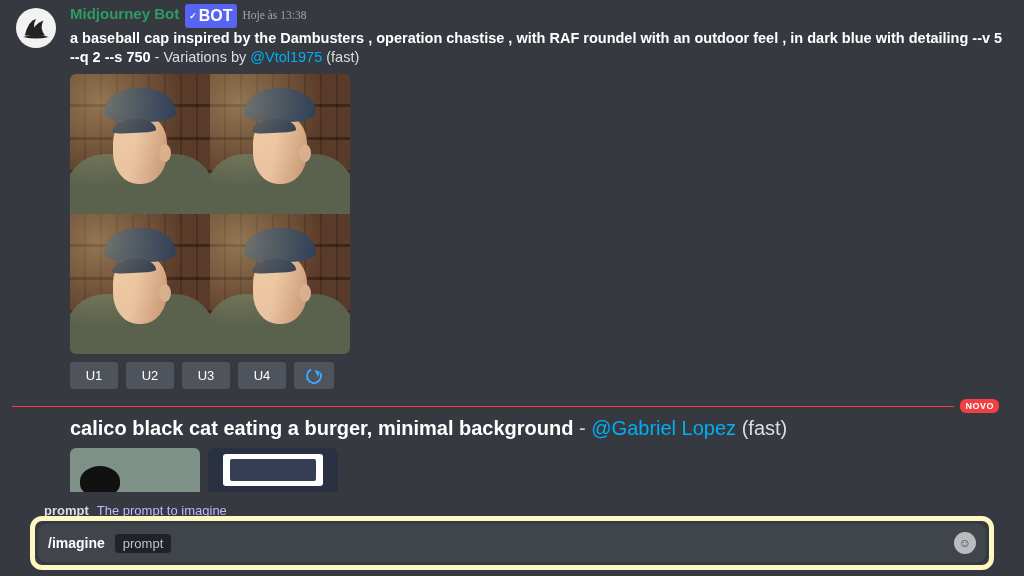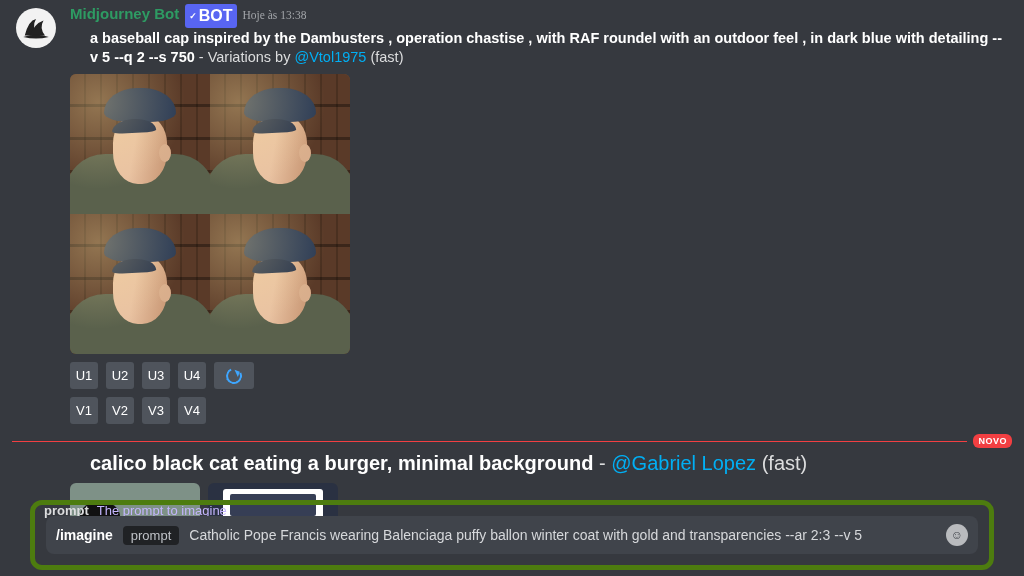--- a/index.html
+++ b/index.html
@@ -53,21 +53,20 @@
     color: #a3a6aa;
     font-size: 11.5px;
     font-weight: 500;
     font-family: Liberation Serif, serif;
   }
   .prompt-line {
     font-size: 14.5px;
     line-height: 1.35;
     color: #dcddde;
     margin-top: 1px;
-    margin-left: 20px;
   }
   .prompt-line .bold { font-weight: 700; color: #ffffff; }
   .prompt-line .dash { color: #dcddde; }
   .prompt-line .mention { color: #00aff4; font-weight: 500; }
   .prompt-line .mode { color: #dcddde; }
   .image-grid {
     margin-top: 6px;
     width: 280px; height: 280px;
     border-radius: 6px;
     overflow: hidden;
@@ -132,21 +131,21 @@
   .tile:nth-child(2) .cap,
   .tile:nth-child(2) .brim { transform-origin:center; }
   .button-row {
     display: flex; gap: 8px;
     margin-top: 8px;
   }
   .dbtn {
     background: #4f545c;
     color: #fff;
     font-size: 13px;
-    width: 28px;
+    width: 48px;
     height: 27px;
     border: none;
     border-radius: 3px;
     cursor: pointer;
     display:flex; align-items:center; justify-content:center;
   }
   .dbtn.icon { width:40px; }
   .refresh-icon {
     width:16px; height:16px; border:2px solid #3ea6ff;
     border-top-color: transparent;
@@ -154,21 +153,21 @@
     position:relative;
     transform: rotate(20deg);
   }
   .refresh-icon::after{
     content:""; position:absolute; top:-4px; right:-2px;
     border:4px solid transparent; border-bottom-color:#3ea6ff;
     transform: rotate(45deg);
   }
   .divider-row {
     position: relative;
-    margin: 10px 12px 2px 12px;
+    margin: 10px 25px 2px 12px;
     height: 14px;
     display:flex; align-items:center;
   }
   .divider-line {
     flex:1; height:1px; background:#f23f42;
   }
   .divider-pill {
     background:#f23f42; color:#fff; font-size:9px; font-weight:800;
     padding:2px 5px; border-radius:6px; margin-left:6px;
     letter-spacing:0.5px;
@@ -207,23 +206,23 @@
     position:absolute; left:44px; bottom:58px;
     font-size:13px;
     display:flex; align-items:center; gap:8px;
   }
   .hint-label { font-weight:700; color:#dcddde; }
   .hint-desc { color:#c4b5fd; }
 
   .input-wrap {
     position:absolute;
     left:30px; right:30px; bottom:6px;
-    border: 5px solid #4d7c0f;
+    border: 5px solid #fef9c3;
     border-radius: 12px;
-    padding: 11px;
+    padding: 3px;
   }
   .input-bar {
     background:#40444b;
     border-radius:8px;
     height:38px;
     display:flex; align-items:center;
     padding: 0 10px;
     gap:10px;
   }
   .cmd { color:#fff; font-weight:600; font-size:14px; }
@@ -309,26 +308,20 @@
 
     <div class="button-row">
       <button class="dbtn">U1</button>
       <button class="dbtn">U2</button>
       <button class="dbtn">U3</button>
       <button class="dbtn">U4</button>
       <button class="dbtn icon">
         <span class="refresh-icon"></span>
       </button>
     </div>
-    <div class="button-row">
-      <button class="dbtn">V1</button>
-      <button class="dbtn">V2</button>
-      <button class="dbtn">V3</button>
-      <button class="dbtn">V4</button>
-    </div>
   </div>
 </div>
 
 <div class="divider-row">
   <div class="divider-line"></div>
   <div class="divider-pill">NOVO</div>
 </div>
 
 <div class="second-msg">
   <div class="prompt-line">
@@ -342,17 +335,16 @@
 
 <div class="hint-row">
   <span class="hint-label">prompt</span>
   <span class="hint-desc">The prompt to imagine</span>
 </div>
 
 <div class="input-wrap">
   <div class="input-bar">
     <span class="cmd">/imagine</span>
     <span class="param-pill">prompt</span>
-    <span class="typed">Catholic Pope Francis wearing Balenciaga puffy ballon winter coat with gold and transparencies --ar 2:3 --v 5</span>
     <span class="spacer"></span>
     <span class="face">☺</span>
   </div>
 </div>
 
 </body></html>

